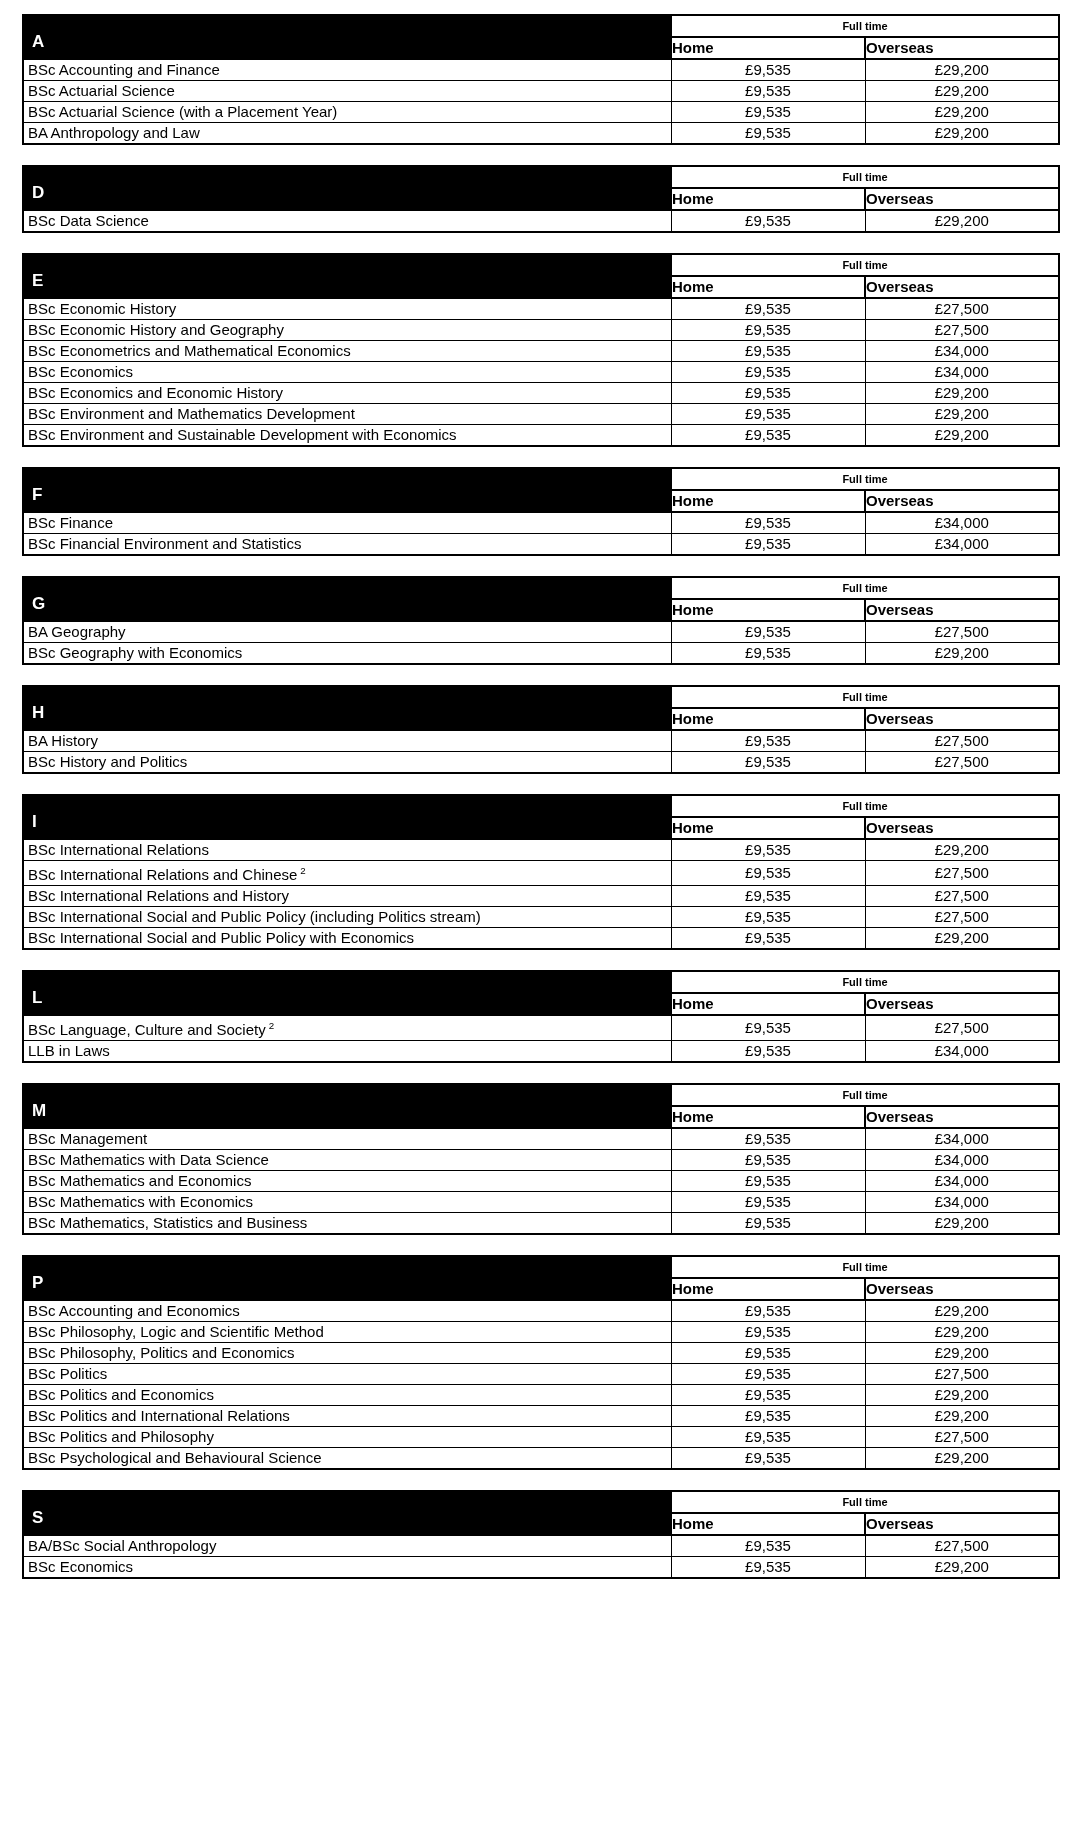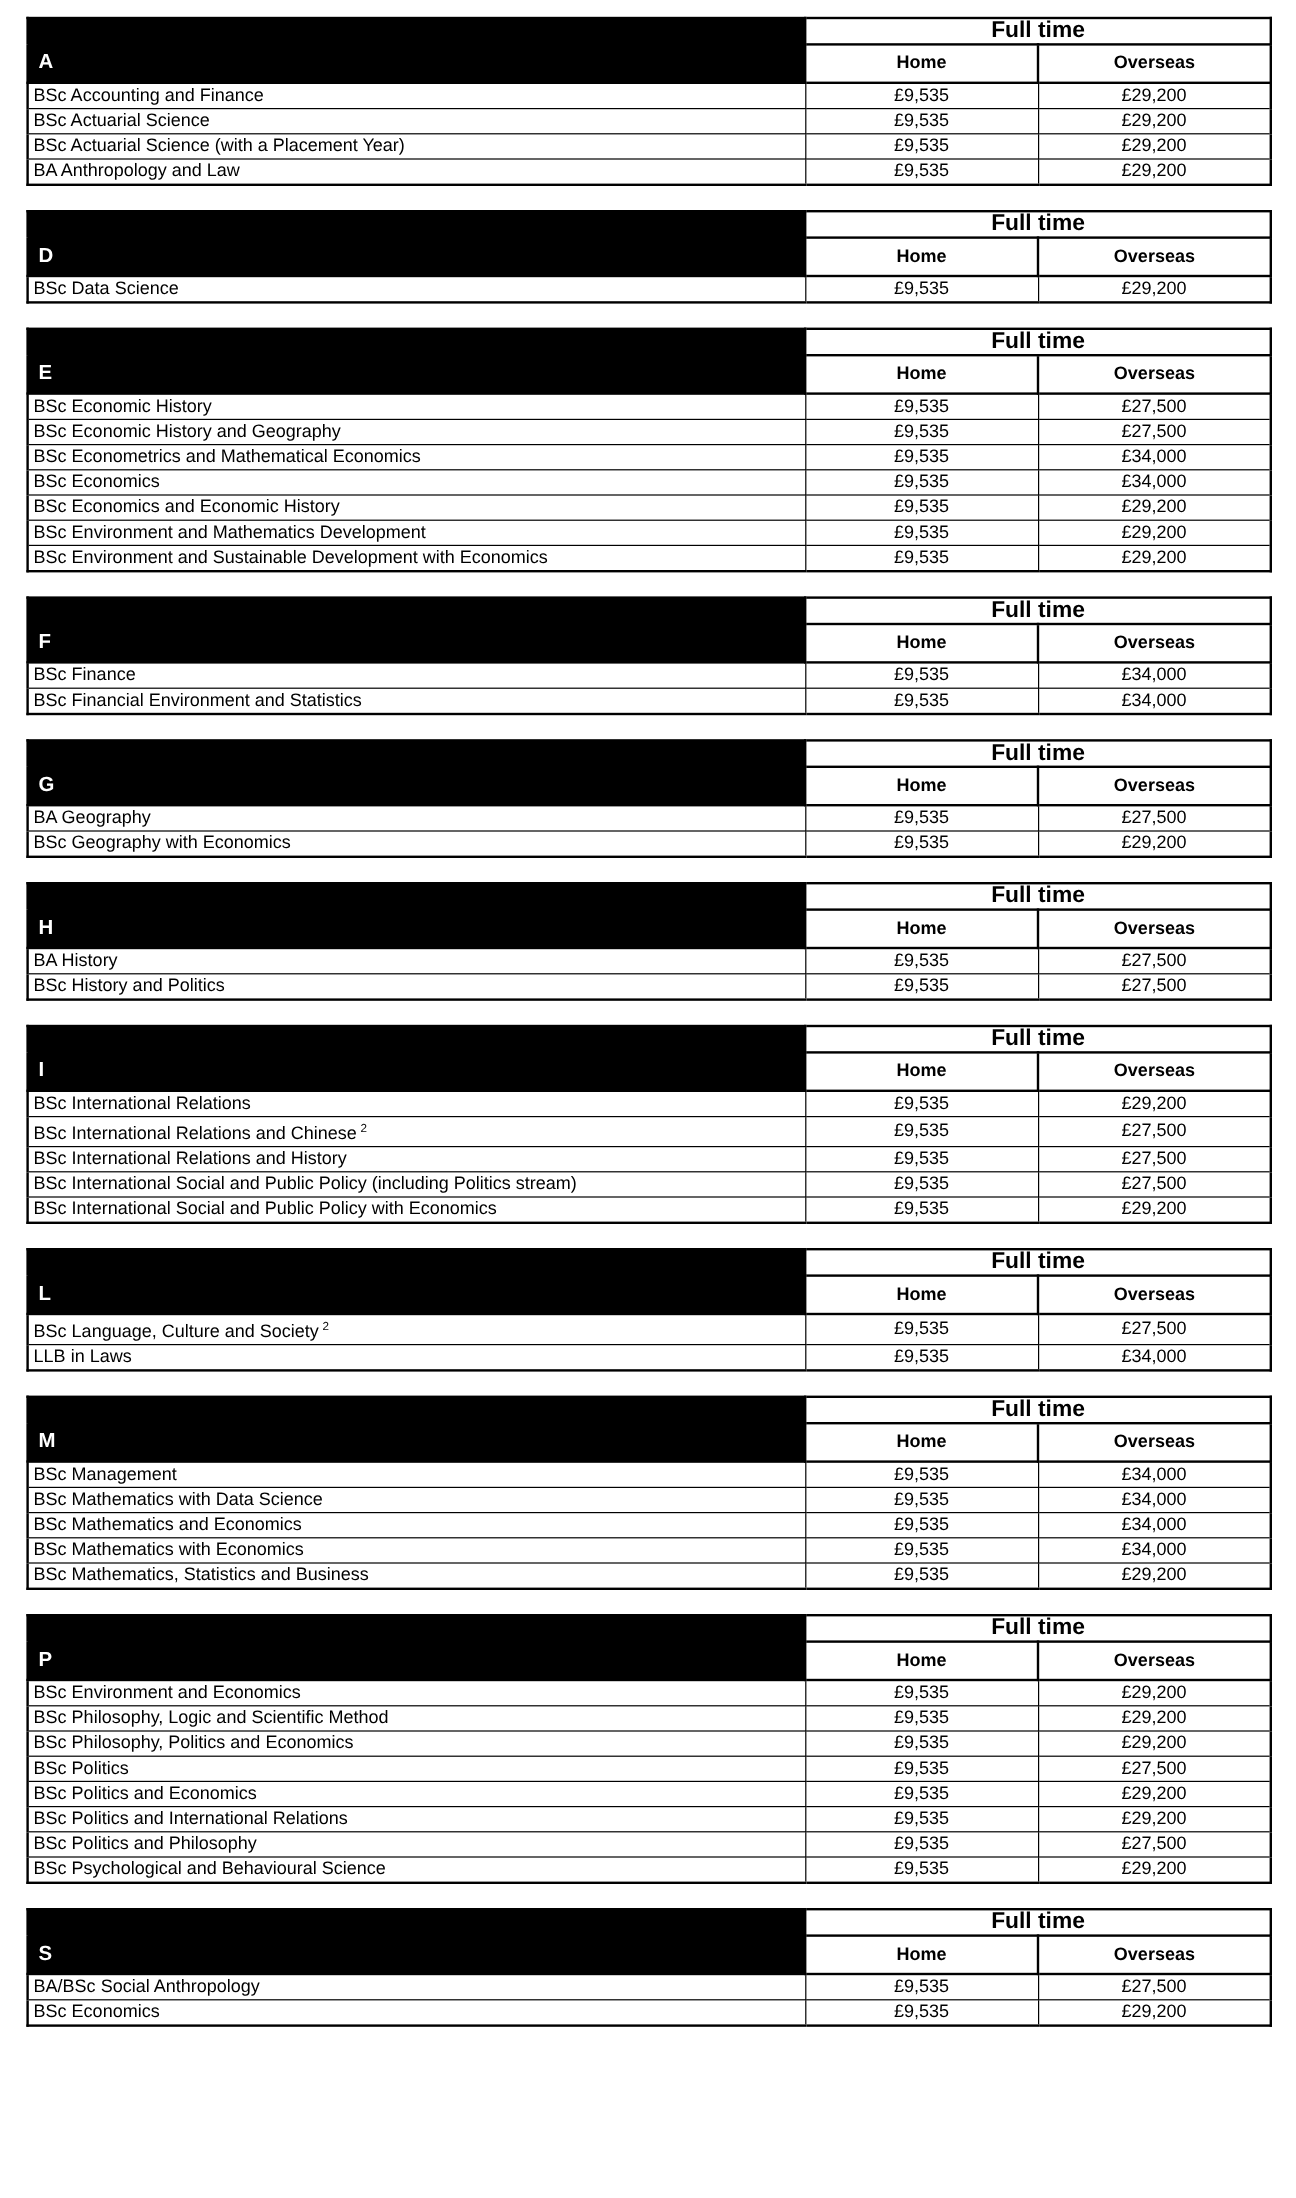--- a/index.html
+++ b/index.html
@@ -63,34 +63,34 @@
     vertical-align: bottom;
     padding: 0 0 6px 8px;
     border: 2px solid #000000;
     height: 44px;
   }
 
   td.fulltime-cell {
     border: 2px solid #000000;
     background: #ffffff;
     text-align: center;
-    font-size: 19px;
+    font-size: 11px;
     font-weight: bold;
     height: 22px;
     padding: 0;
     line-height: 20px;
   }
 
   td.subhead {
     border: 2px solid #000000;
     background: #ffffff;
-    text-align: center;
+    text-align: left;
     font-size: 15px;
     font-weight: bold;
-    height: 32px;
+    height: 22px;
     padding: 0;
     line-height: 20px;
   }
 
   td.prog-name {
     border: 1px solid #000000;
     border-left-width: 2px;
     font-size: 15px;
     padding: 1px 0 1px 4px;
     height: 21px;
@@ -455,21 +455,21 @@
           <tbody>
             <tr>
               <td class="letter-cell" rowspan="2">P</td>
               <td class="fulltime-cell" colspan="2">Full time</td>
             </tr>
             <tr>
               <td class="subhead">Home</td>
               <td class="subhead">Overseas</td>
             </tr>
             <tr>
-              <td class="prog-name"><span>BSc Environment and Economics</span></td>
+              <td class="prog-name"><span>BSc Accounting and Economics</span></td>
               <td class="fee">£9,535</td>
               <td class="fee last">£29,200</td>
             </tr>
             <tr>
               <td class="prog-name"><span>BSc Philosophy, Logic and Scientific Method</span></td>
               <td class="fee">£9,535</td>
               <td class="fee last">£29,200</td>
             </tr>
             <tr>
               <td class="prog-name"><span>BSc Philosophy, Politics and Economics</span></td>

